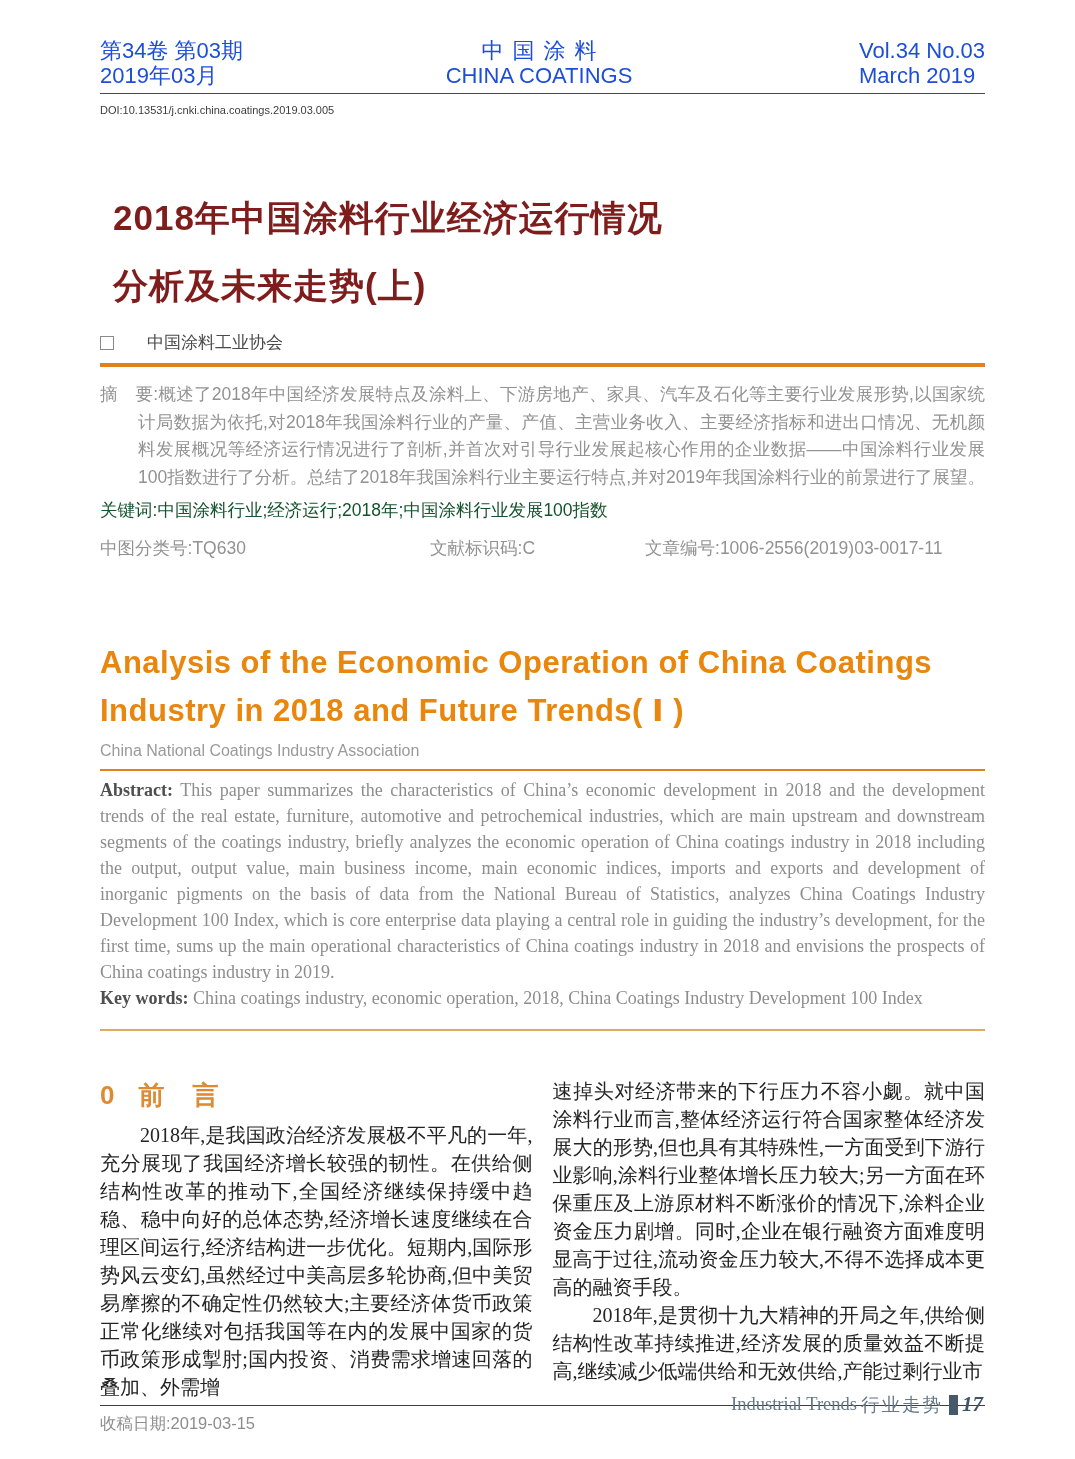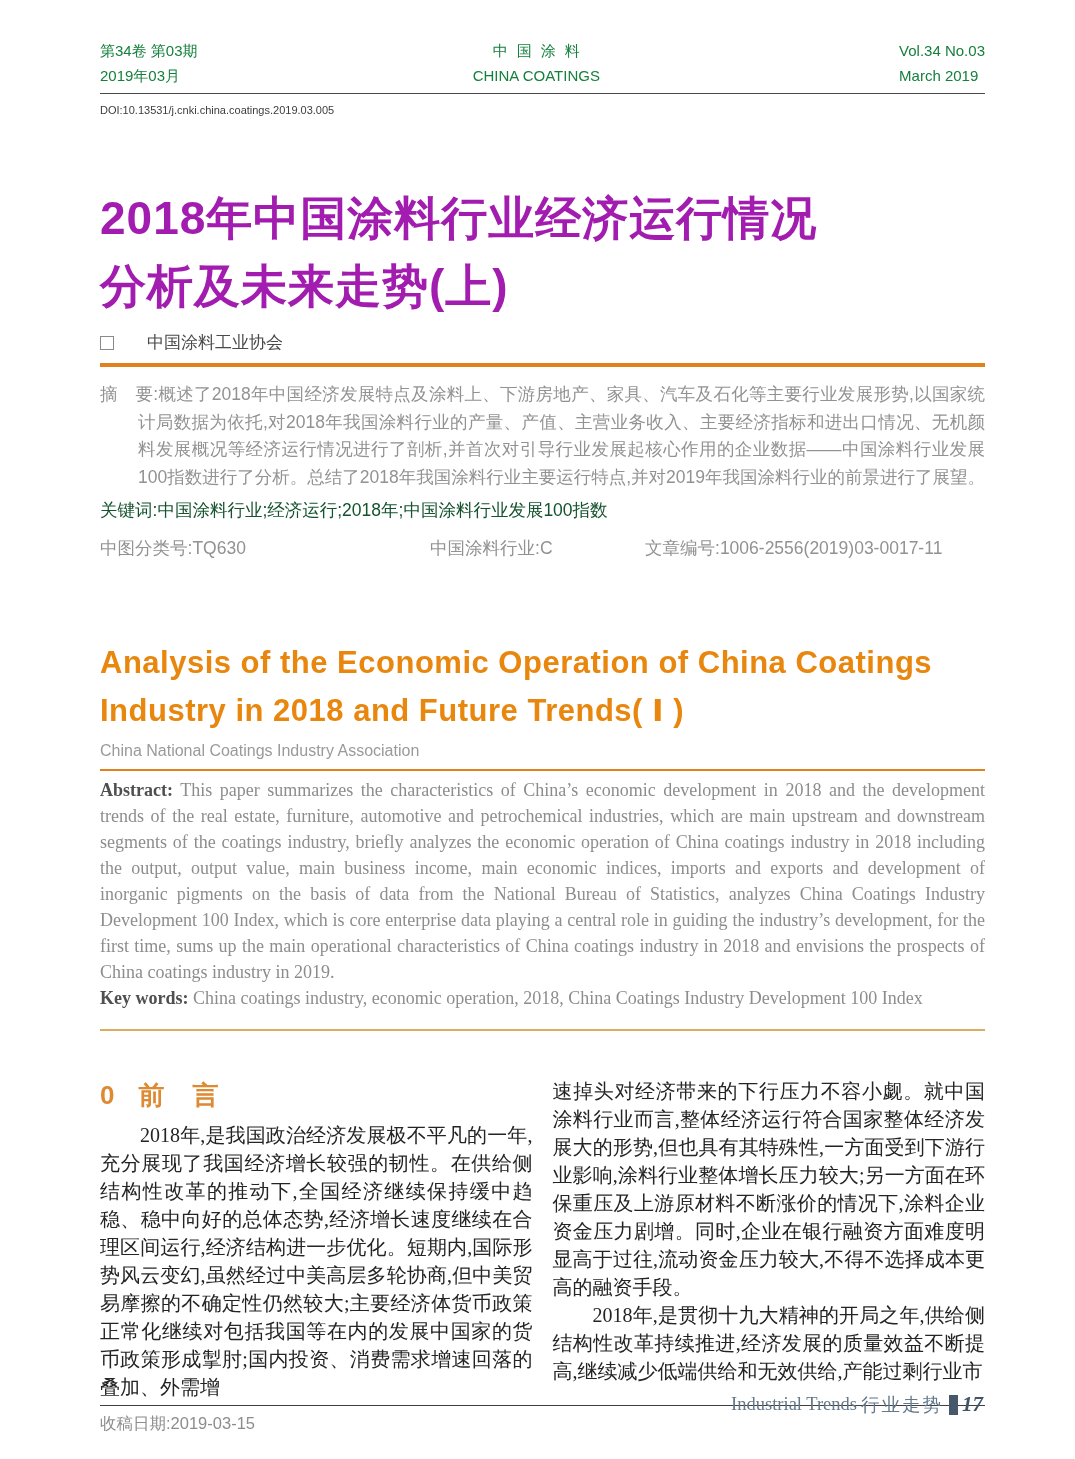--- a/index.html
+++ b/index.html
@@ -6,29 +6,29 @@
   .page{
     position:relative;
     width:1075px;height:1459px;
     background:#ffffff;
     box-sizing:border-box;
     padding:38px 90px 0 100px;
     font-family:"Liberation Sans","DejaVu Sans",sans-serif;
     overflow:hidden;
   }
   
-  .hdr{display:flex;justify-content:space-between;color:#15803d;font-size:15px;line-height:25px;}
+  .hdr{display:flex;justify-content:space-between;color:#1d4ed8;font-size:22px;line-height:25px;}
   .hdr-center{text-align:center;}
   .cn-name{letter-spacing:9px;text-indent:9px;}
   .hdr-right{text-align:left;margin-left:24px;}
   .hdr-rule{border-top:1.5px solid #4a4a4a;margin-top:5px;}
   .doi{color:#3c3c3c;font-size:11px;margin-top:6px;line-height:20px;}
 
   
-  .title-cn{color:#a21caf;font-weight:bold;font-size:46px;line-height:68px;margin-top:64px;letter-spacing:1px;}
+  .title-cn{color:#7f1d1d;font-weight:bold;font-size:35px;line-height:68px;margin-top:64px;letter-spacing:1px;margin-left:13px;}
   .author-row{margin-top:11px;color:#4a4a4a;font-size:17px;display:flex;align-items:center;gap:33px;}
   .author-square{width:12px;height:12px;border:1.5px solid #8a8a8a;display:inline-block;flex:0 0 auto;}
   .title-rule{height:4px;background:#e0811e;margin-top:9px;}
 
   
   .abs-cn{color:#929292;font-size:17.5px;line-height:27.5px;margin:14px 0 0;
           padding-left:38px;text-indent:-38px;text-align:justify;}
   .kw-cn{color:#14532d;font-size:17.5px;line-height:24px;margin-top:7px;}
   .clc-row{display:flex;color:#929292;font-size:17.5px;margin-top:15px;line-height:22px;}
   .clc-c1{width:330px;} .clc-c2{width:215px;}
@@ -98,21 +98,21 @@
   <div class="author-row">
     <span class="author-square"></span>
     <span>中国涂料工业协会</span>
   </div>
   <div class="title-rule"></div>
 
   <p class="abs-cn"><span>摘　要:</span><span>概述了2018年中国经济发展特点及涂料上、下游房地产、家具、汽车及石化等主要行业发展形势,以国家统计局数据为依托,对2018年我国涂料行业的产量、产值、主营业务收入、主要经济指标和进出口情况、无机颜料发展概况等经济运行情况进行了剖析,并首次对引导行业发展起核心作用的企业数据——中国涂料行业发展100指数进行了分析。总结了2018年我国涂料行业主要运行特点,并对2019年我国涂料行业的前景进行了展望。</span></p>
   <div class="kw-cn"><span>关键词:</span><span>中国涂料行业;经济运行;2018年;中国涂料行业发展100指数</span></div>
   <div class="clc-row">
     <div class="clc-c1"><span>中图分类号:</span><span>TQ630</span></div>
-    <div class="clc-c2"><span>中国涂料行业:</span><span>C</span></div>
+    <div class="clc-c2"><span>文献标识码:</span><span>C</span></div>
     <div class="clc-c3"><span>文章编号:</span><span>1006-2556(2019)03-0017-11</span></div>
   </div>
 
   <div class="title-en">
     <div>Analysis of the Economic Operation of China Coatings</div>
     <div>Industry in 2018 and Future Trends( Ⅰ )</div>
   </div>
   <div class="author-en">China National Coatings Industry Association</div>
   <div class="rule-thin-orange"></div>
 

